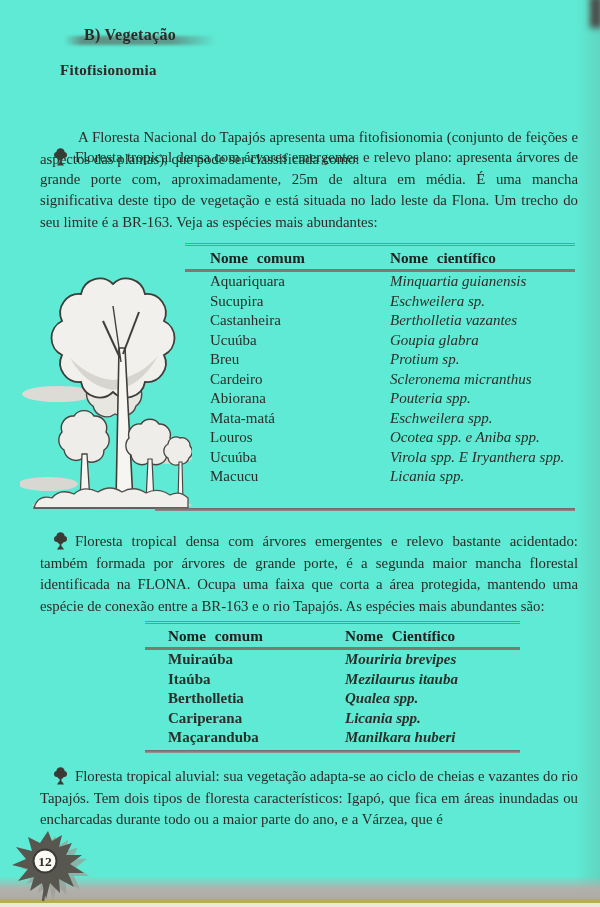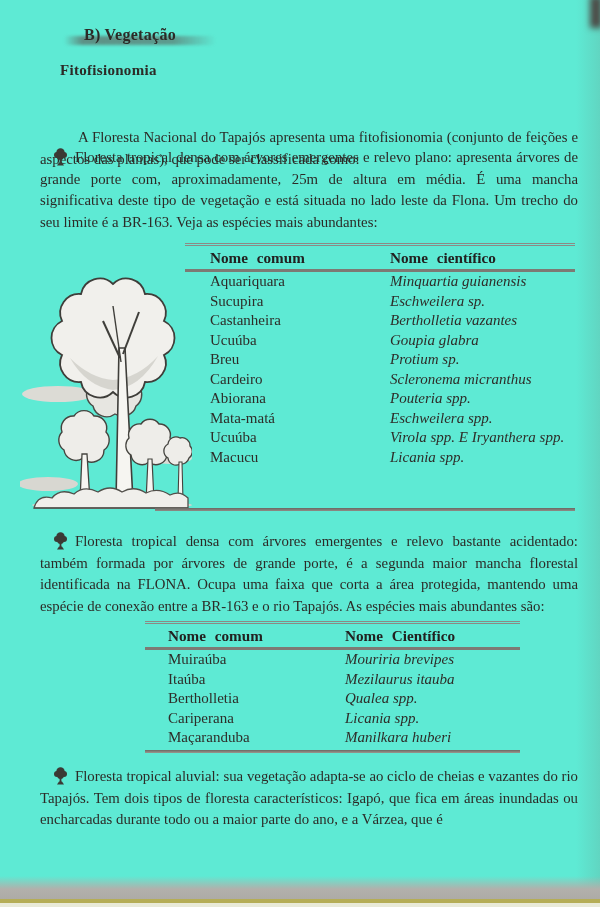--- a/index.html
+++ b/index.html
@@ -45,21 +45,21 @@
   table.species { width:100%; border-collapse:collapse; }
   table.species th {
     text-align:left; font-size:15.2px; font-weight:bold; word-spacing:5px;
     padding:3px 0 2px 0; color:#222120;
     border-top:3px double #8d8a84; border-bottom:3px solid #7d7a74;
   }
   table.species td { font-size:15px; padding:1px 0 1.5px 0; color:#2e2d29; }
   .tbl-wrap1 th.c1, .tbl-wrap1 td.c1 { width:205px; padding-left:25px; }
   .tbl-wrap2 th.c1, .tbl-wrap2 td.c1 { width:200px; padding-left:23px; }
   .tbl-wrap1 td { padding-top:1.6px; padding-bottom:2.2px; }
-  .tbl-wrap2 td { font-size:14.6px; padding-top:0.6px; padding-bottom:1px; }
+  .tbl-wrap2 td { font-size:14.6px; padding-top:0.6px; padding-bottom:1px;font-weight:bold; }
   td.sci { font-style:italic; color:#3a3935; }
   .rule-bottom1 { position:absolute; left:155px; top:508px; width:420px; height:3px;
     background:linear-gradient(to bottom,#6b6863,#8f8c86); filter:blur(0.4px); }
   .rule-bottom2 { height:3px; margin-top:2px;
     background:linear-gradient(to bottom,#6b6863,#9b988f); filter:blur(0.4px); }
 
   
   .illustration { position:absolute; left:20px; top:266px; width:172px; height:246px; }
   .illustration svg { display:block; width:100%; height:100%; }
 
@@ -157,20 +157,24 @@
           </tr>
           <tr>
             <td class="c1">Abiorana</td>
             <td class="sci">Pouteria spp.</td>
           </tr>
           <tr>
             <td class="c1">Mata-matá</td>
             <td class="sci">Eschweilera spp.</td>
           </tr>
           <tr>
+            <td class="c1">Louros</td>
+            <td class="sci">Ocotea spp. e Aniba spp.</td>
+          </tr>
+          <tr>
             <td class="c1">Ucuúba</td>
             <td class="sci">Virola spp. E Iryanthera spp.</td>
           </tr>
           <tr>
             <td class="c1">Macucu</td>
             <td class="sci">Licania spp.</td>
           </tr>
         </tbody>
     </table>
   </div>
@@ -225,19 +229,30 @@
           <g fill="#3b3a35">
             <circle cx="7.5" cy="5.5" r="4.2"></circle>
             <circle cx="4" cy="8" r="3"></circle>
             <circle cx="11" cy="8" r="3"></circle>
             <circle cx="7.5" cy="9.5" r="3.4"></circle>
             <rect x="6.6" y="9" width="1.8" height="8"></rect>
             <path d="M4,18.5 L11,18.5 L9,15.5 L6,15.5 Z"></path>
           </g>
         </svg></span><span>Floresta tropical aluvial: sua vegetação adapta-se ao ciclo de cheias e vazantes do rio Tapajós. Tem dois tipos de floresta característicos: Igapó, que fica em áreas inundadas ou encharcadas durante todo ou a maior parte do ano, e a Várzea, que é</span></p>
 
+  <div class="leaf-badge">
+    <svg viewBox="0 0 82 70">
+      <g>
+        <path transform="translate(9,5) scale(0.95)" fill="#9b9a92" opacity="0.65" d="M40,0 L44,10 L54,4 L51,16 L64,12 L58,24 L74,24 L62,33 L76,42 L60,42 L66,56 L51,48 L52,62 L42,52 L38,68 L34,52 L22,60 L26,46 L10,50 L20,38 L4,34 L18,28 L8,16 L24,20 L20,6 L32,12 Z"></path>
+        <path fill="#57564f" d="M40,0 L44,10 L54,4 L51,16 L64,12 L58,24 L74,24 L62,33 L76,42 L60,42 L66,56 L51,48 L52,62 L42,52 L38,68 L34,52 L22,60 L26,46 L10,50 L20,38 L4,34 L18,28 L8,16 L24,20 L20,6 L32,12 Z"></path>
+        <path d="M38,50 L35,70" stroke="#57564f" stroke-width="2.4" fill="none"></path>
+      </g>
+      <circle cx="37" cy="30" r="11.5" fill="#faf9f4" stroke="#3c3b36" stroke-width="2"></circle>
+      <text class="leaf-num" x="37" y="35" text-anchor="middle" font-size="13.5" fill="#2f2e29">12</text>
+    </svg>
+  </div>
 
   <div class="bottom-band"></div>
   <div class="bottom-accent" id="accent" style="background: rgb(181, 173, 86);"></div>
   <div class="bottom-paper"></div>
   <div class="edge-right"></div>
   <div class="corner-dark"></div>
 </div>
 
 </body></html>

